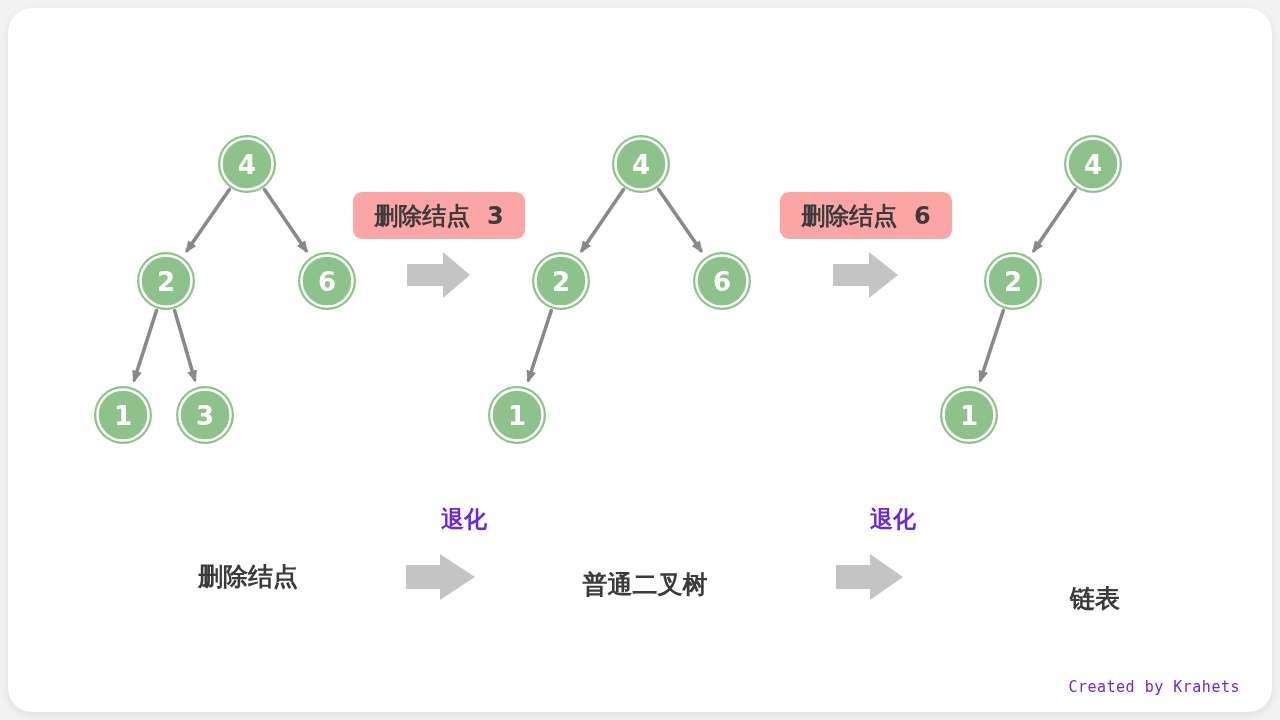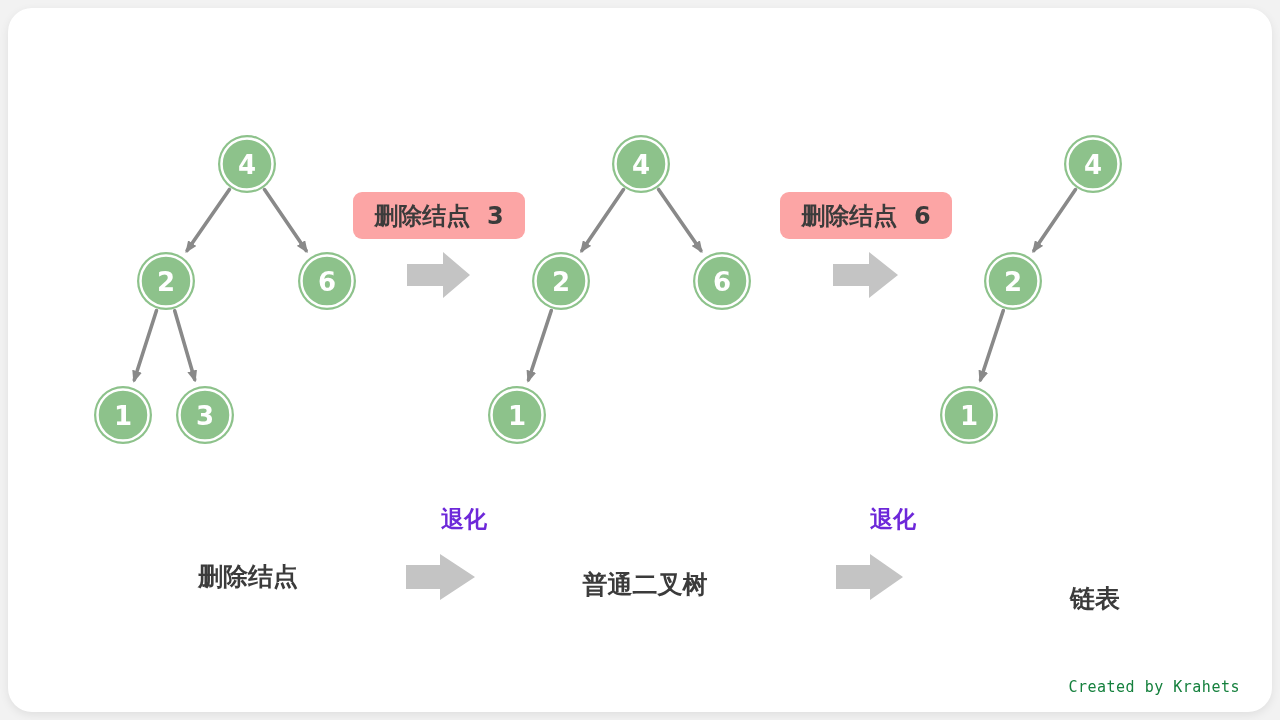--- a/index.html
+++ b/index.html
@@ -76,21 +76,21 @@
     font-size: 25px;
     font-weight: bold;
   }
   .caption-1 { left: 128px; top: 560px; width: 240px; }
   .caption-2 { left: 525px; top: 560px; width: 240px; margin-top: 8px; }
   .caption-3 { left: 1000px; top: 560px; width: 190px; margin-top: 22px; }
   .credit {
     position: absolute;
     right: 40px;
     bottom: 24px;
-    color: #15803d;
+    color: #6d28d9;
     font-family: "DejaVu Sans Mono", "Liberation Mono", monospace;
     font-size: 15px;
     letter-spacing: 0.5px;
   }
 </style>
 </head>
 <body>
 
 <div class="stage">
   <div class="card"></div>

